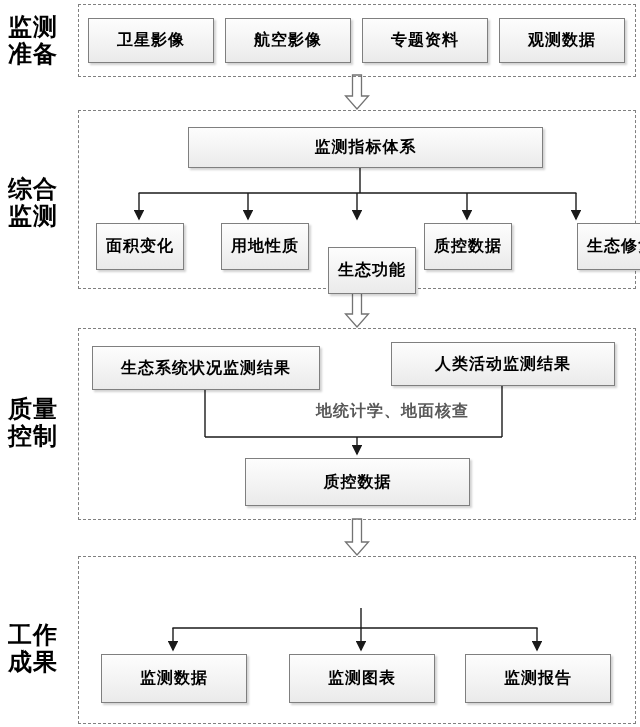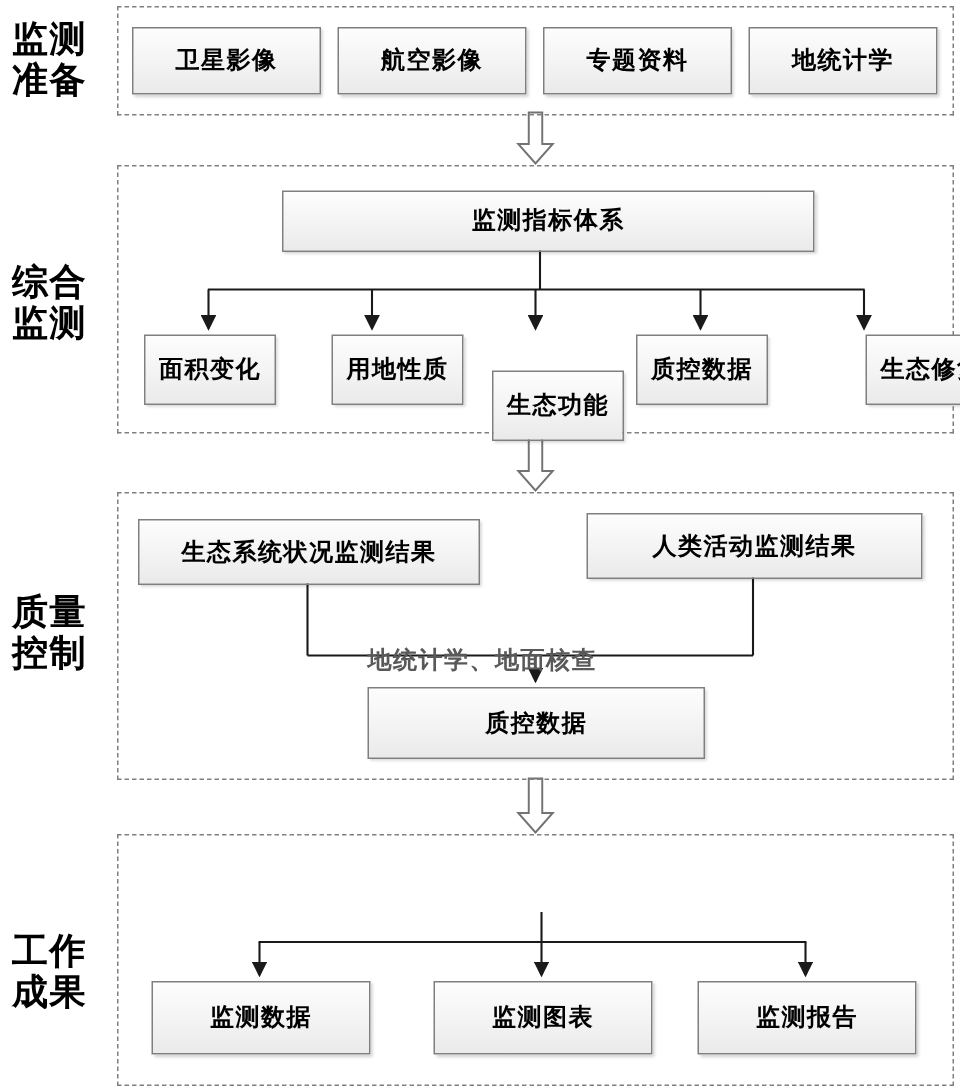--- a/index.html
+++ b/index.html
@@ -19,21 +19,21 @@
   }
   .node{
     position:absolute;display:flex;align-items:center;justify-content:center;
     border:1px solid #7f7f7f;
     background:linear-gradient(180deg,#fdfdfd 0%,#f3f3f3 55%,#eaeaea 100%);
     box-shadow:1.5px 1.5px 2px rgba(0,0,0,0.18);
     font-size:16px;font-weight:bold;color:#000;letter-spacing:1px;
     text-align:center;
   }
   .method-label{
-    position:absolute;left:245px;top:430px;width:224px;text-align:left;
+    position:absolute;left:245px;top:401px;width:224px;text-align:right;
     font-size:16px;font-weight:bold;color:#595959;letter-spacing:1px;
   }
   
   .s1-box{top:18px;width:124px;height:43px;}
   
   .s2-parent{left:188px;top:127px;width:353px;height:39px;}
   .s2-child{top:223px;width:86px;height:45px;}
   
   .s3-left{left:92px;top:346px;width:226px;height:42px;}
   .s3-right{left:391px;top:342px;width:222px;height:42px;}
@@ -92,21 +92,21 @@
   <div class="stage-label" style="top:176px;">综合
 监测</div>
   <div class="stage-label" style="top:396px;">质量
 控制</div>
   <div class="stage-label" style="top:622px;">工作
 成果</div>
 
   <div class="node s1-box" style="left:88px;">卫星影像</div>
   <div class="node s1-box" style="left:225px;">航空影像</div>
   <div class="node s1-box" style="left:362px;">专题资料</div>
-  <div class="node s1-box" style="left:499px;">地统计学</div>
+  <div class="node s1-box" style="left:499px;">观测数据</div>
 
   <div class="node s2-parent">监测指标体系</div>
   <div class="node s2-child" style="left:96px;">面积变化</div>
   <div class="node s2-child" style="left:205px;margin-left:16px;">用地性质</div>
   <div class="node s2-child" style="left:328px;margin-top:24px;">生态功能</div>
   <div class="node s2-child" style="left:424px;">质控数据</div>
   <div class="node s2-child" style="left:533px;margin-left:44px;">生态修复</div>
 
   <div class="node s3-left">生态系统状况监测结果</div>
   <div class="node s3-right">人类活动监测结果</div>

